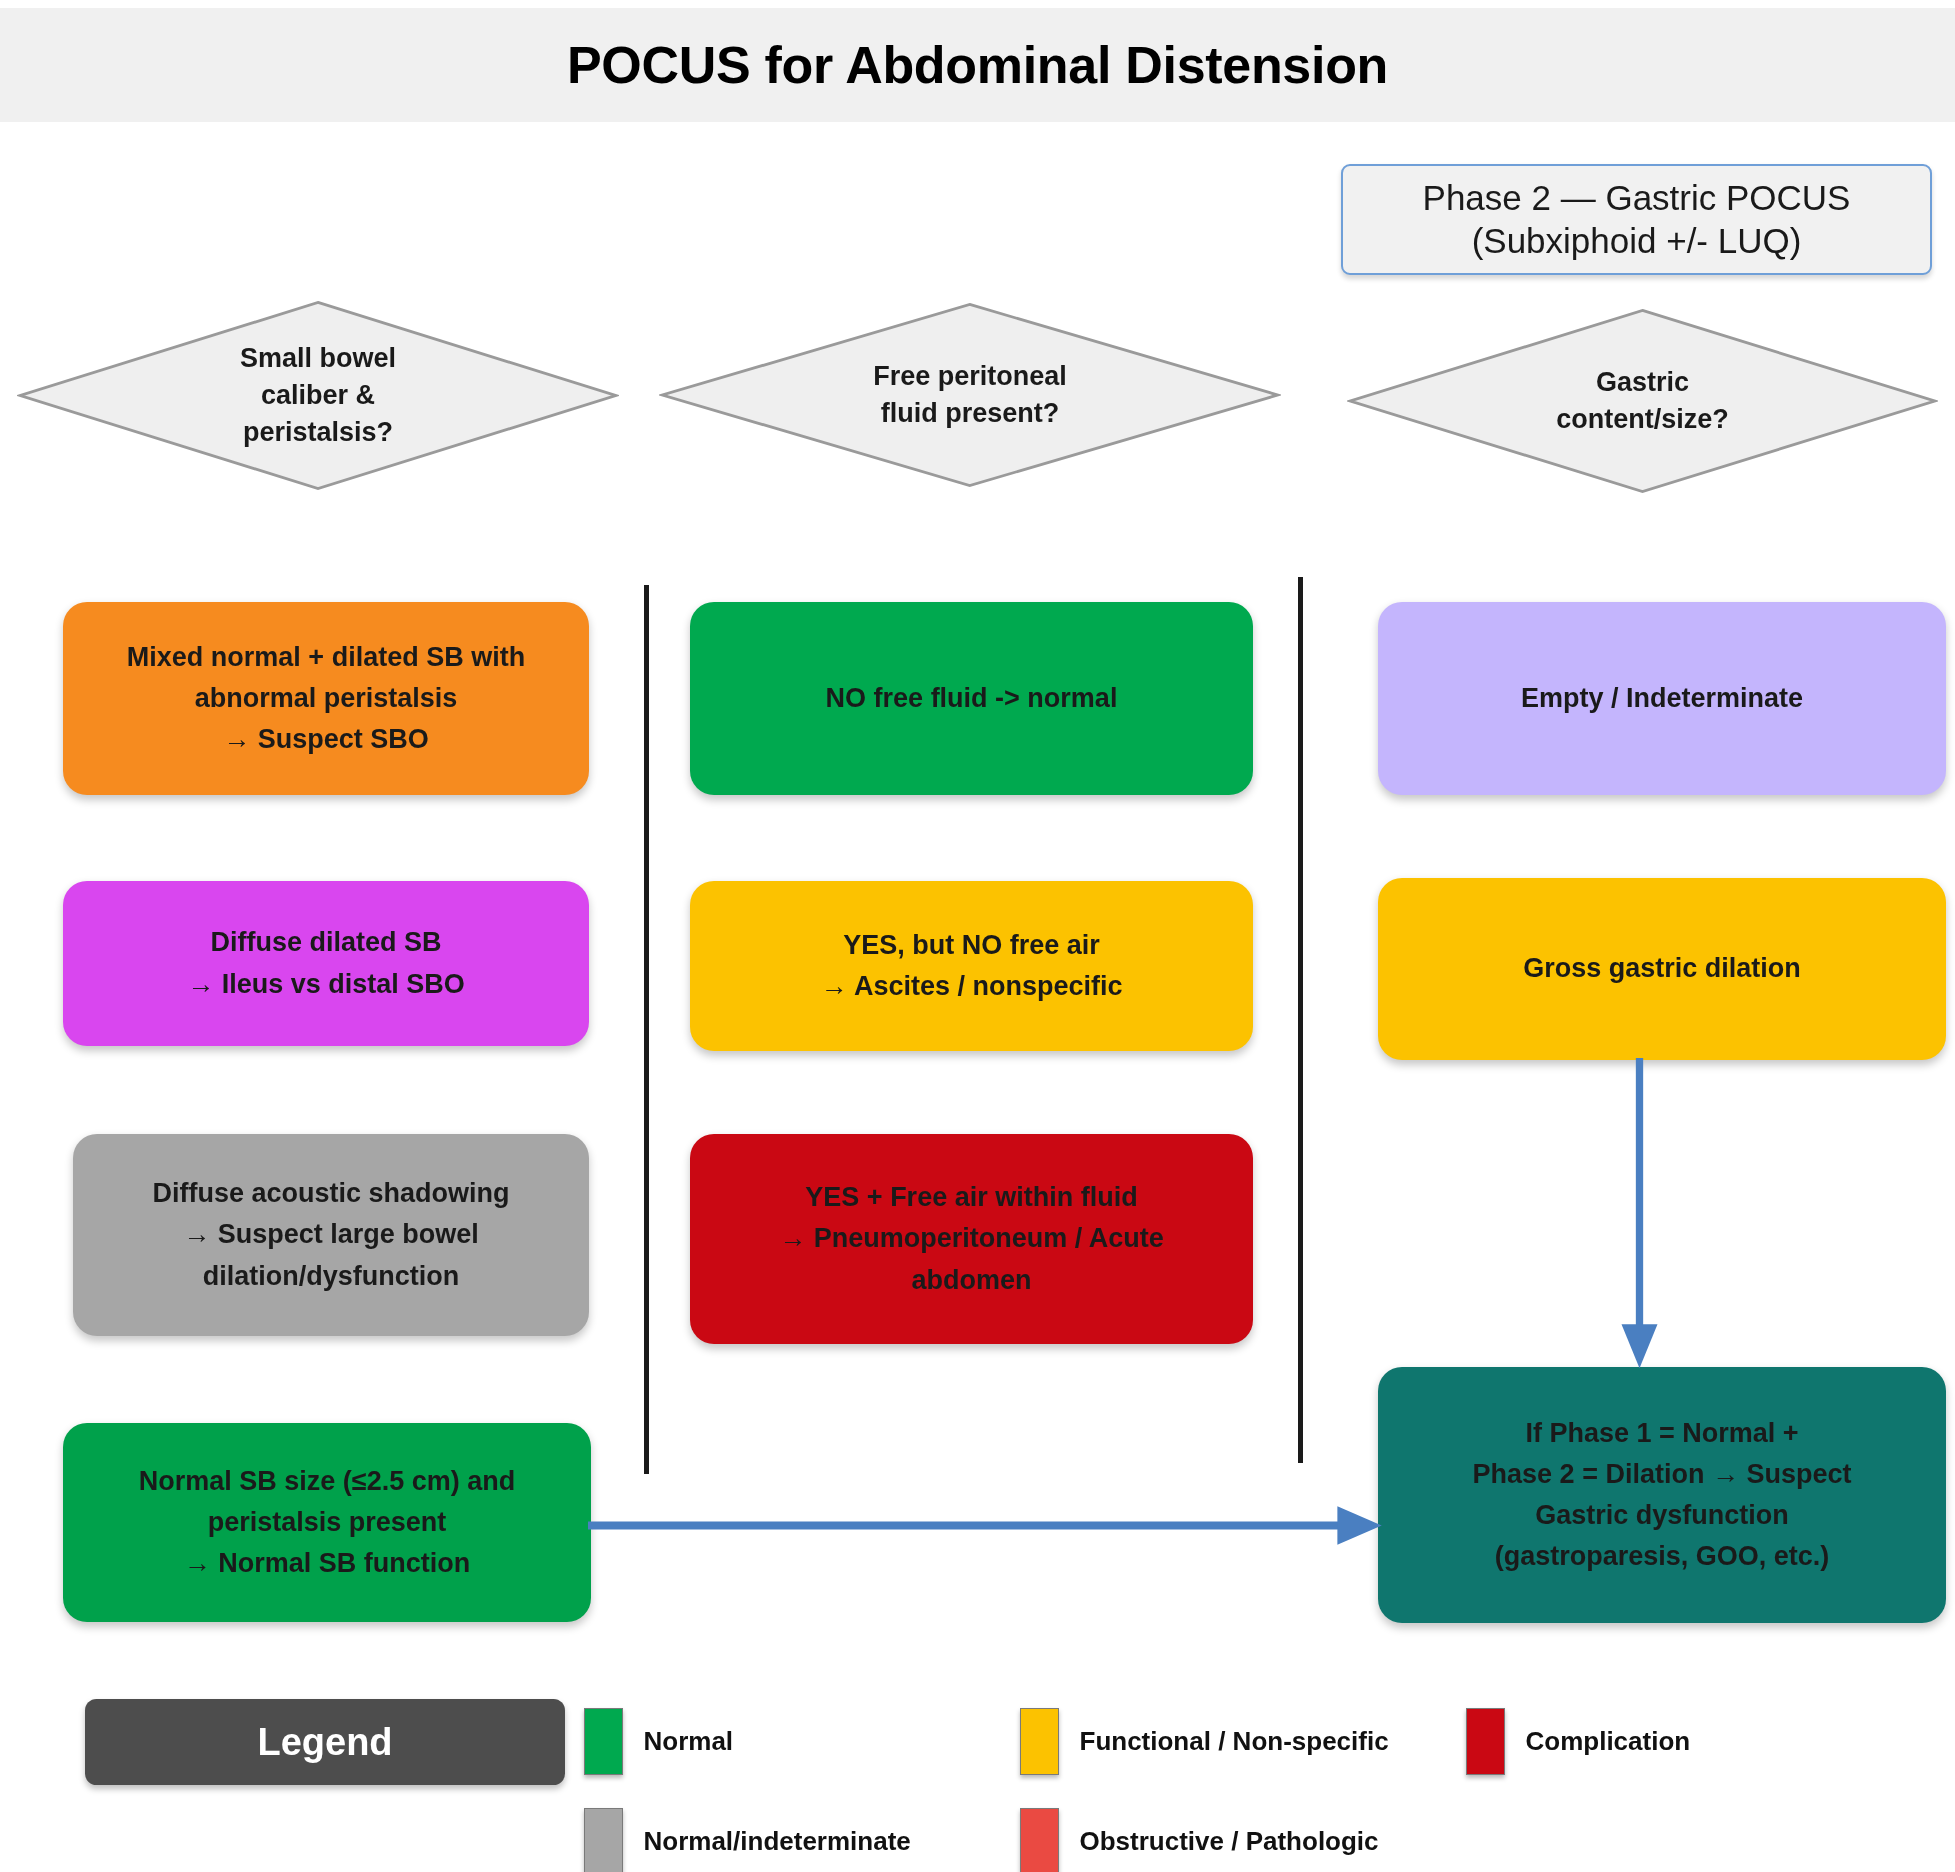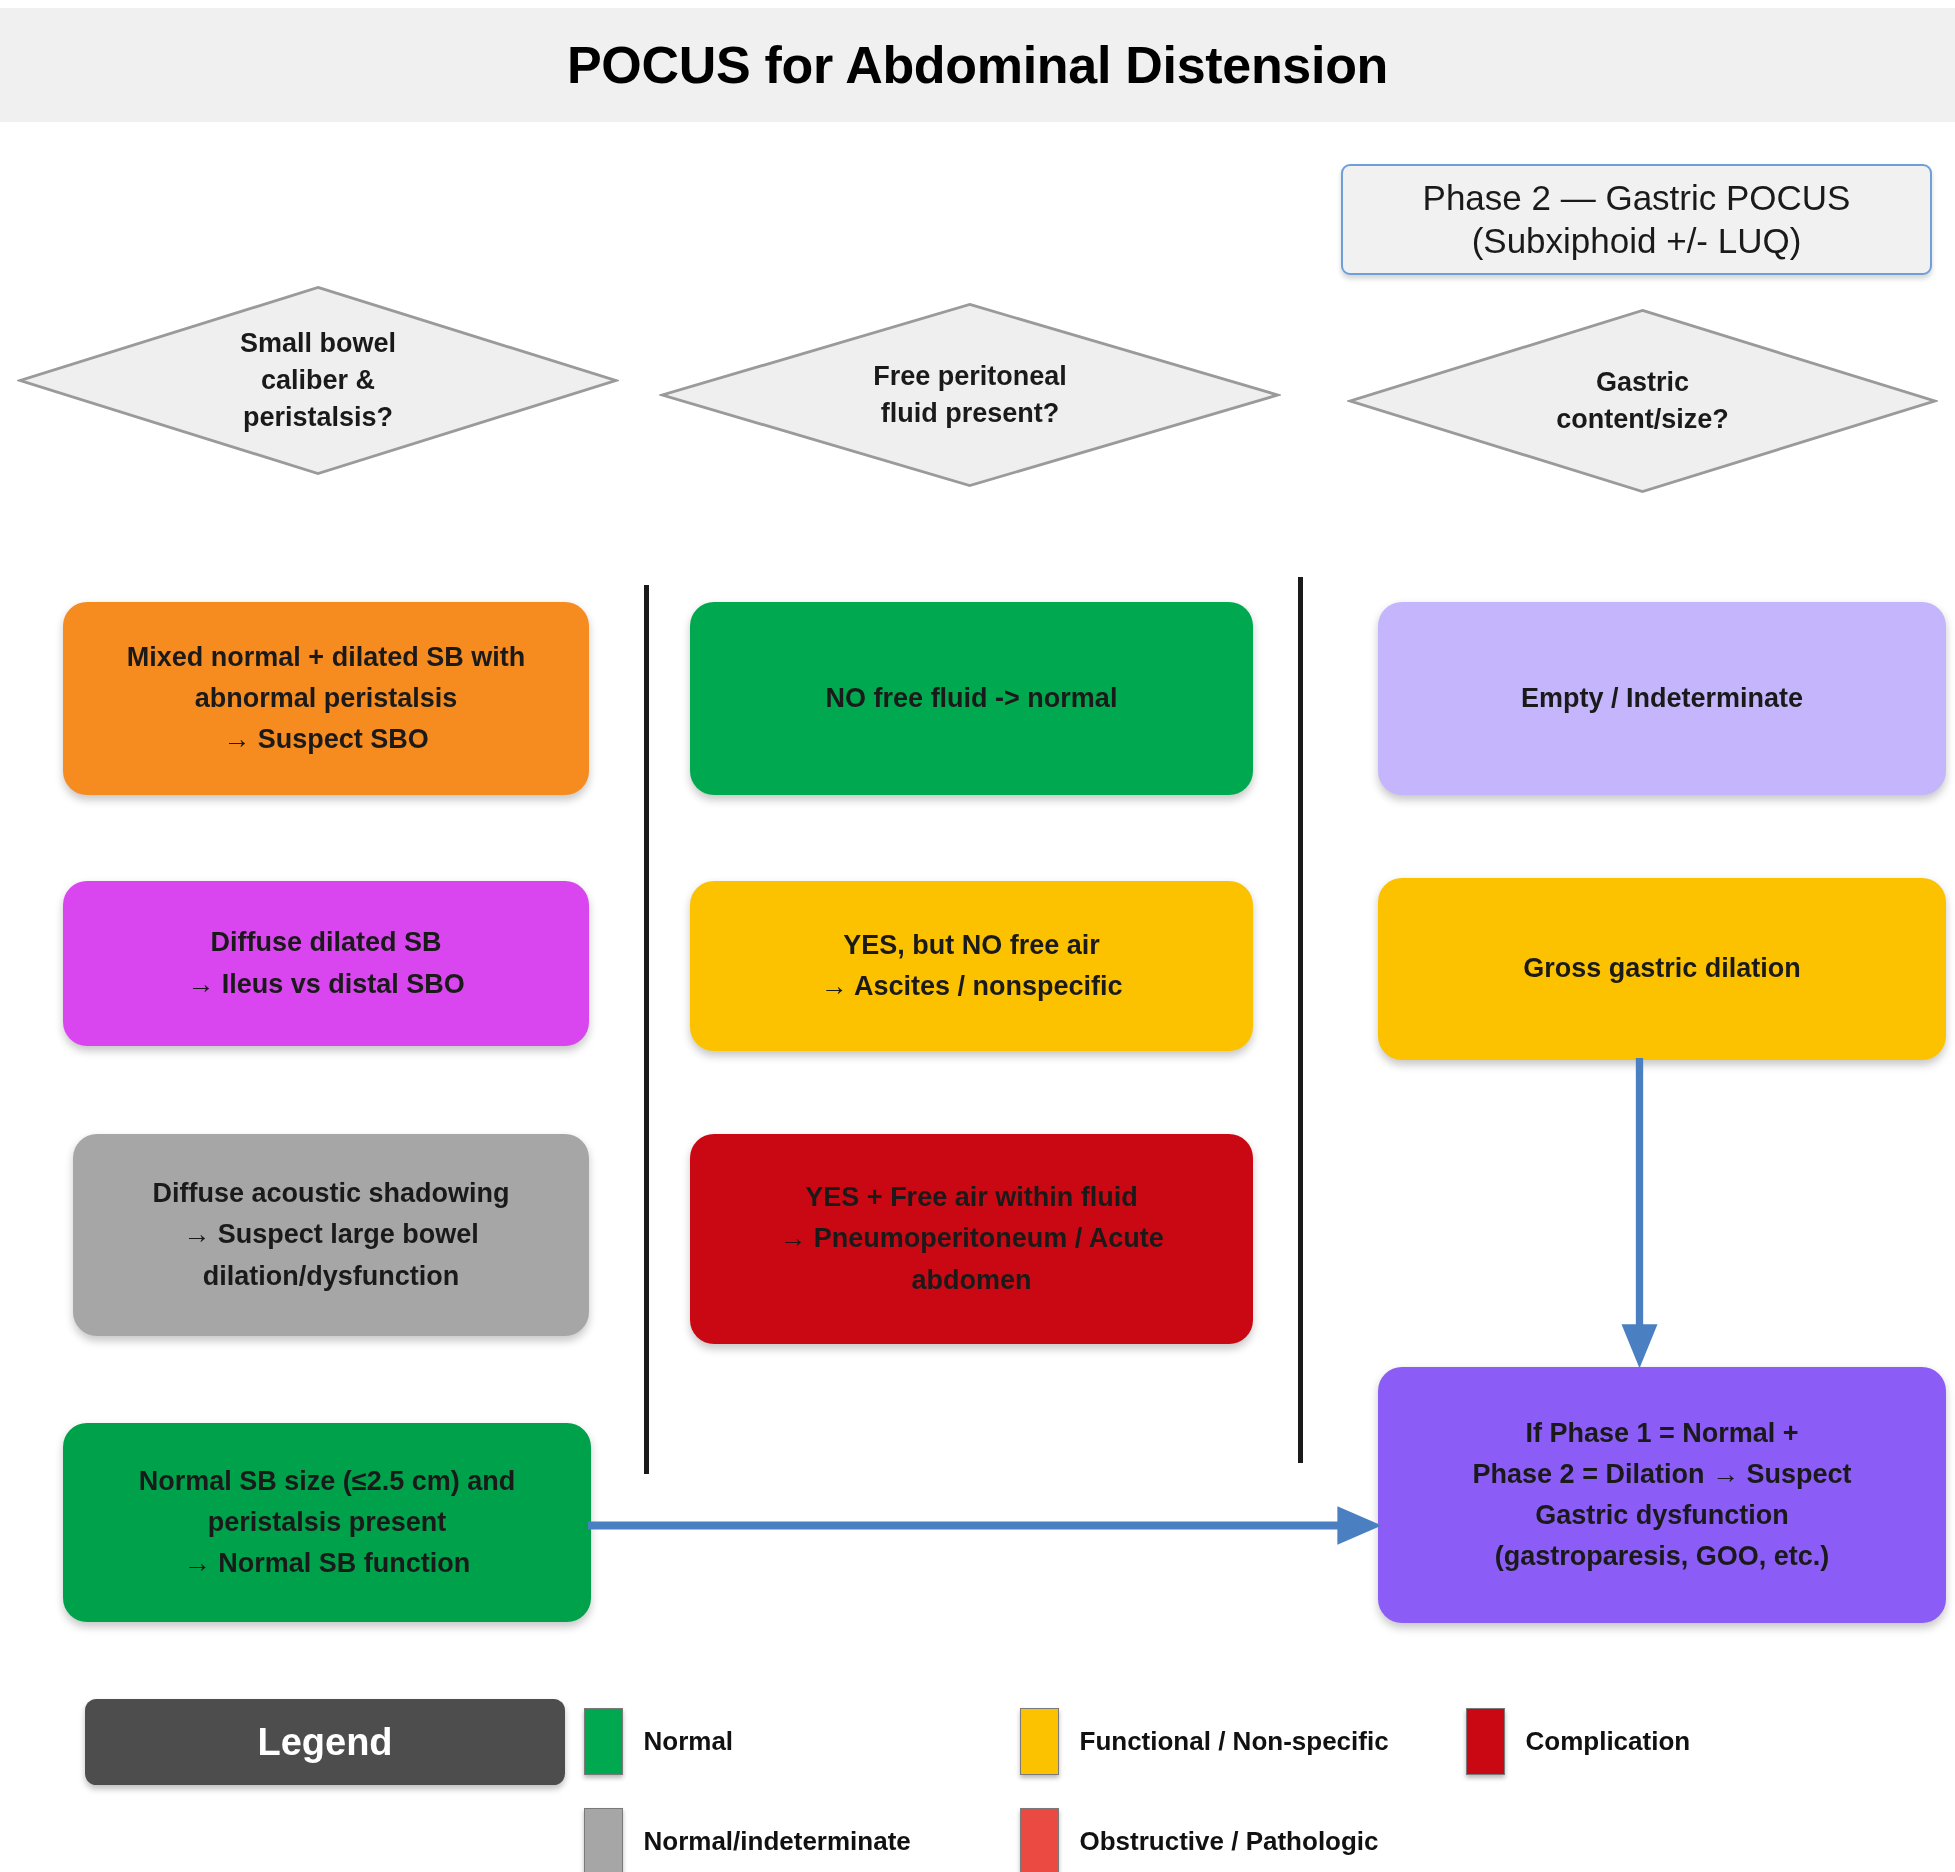--- a/index.html
+++ b/index.html
@@ -89,21 +89,21 @@
     display: flex;
     align-items: center;
     justify-content: center;
     text-align: center;
     font-size: 27px;
     font-weight: bold;
     line-height: 1.36;
     color: #1a1a1a;
     white-space: pre-line;
   }
-  #diamond-1 { left: 17px;   top: 284px; width: 602px; height: 193px; }
+  #diamond-1 { left: 17px;   top: 299px; width: 602px; height: 193px; }
   #diamond-2 { left: 659px; top: 301px; width: 622px; height: 188px; }
   #diamond-3 { left: 1347px; top: 307px; width: 591px; height: 188px; }
 
   
   .divider {
     position: absolute;
     width: 5.1px;
     background: #1a1a1a;
   }
   #divider-1 { left: 644px; top: 585px; height: 889px; }
@@ -282,21 +282,21 @@
 → Pneumoperitoneum / Acute
 abdomen</div>
   </div>
 
   <div class="node" id="node-c3-r1" style="background: #c4b5fd;">
     <div class="node-text">Empty / Indeterminate</div>
   </div>
   <div class="node" id="node-c3-r2" style="background: rgb(252, 194, 0);">
     <div class="node-text">Gross gastric dilation</div>
   </div>
-  <div class="node" id="node-c3-r3" style="background: #8b5cf6; justify-content: center;">
+  <div class="node" id="node-c3-r3" style="background: #0f766e; justify-content: center;">
     <div class="node-text">If Phase 1 = Normal +
 Phase 2 = Dilation → Suspect
 Gastric dysfunction
 (gastroparesis, GOO, etc.)</div>
   </div>
 
   <svg class="connector-v" id="arrow-gastric-down" viewBox="0 0 80 550" preserveAspectRatio="none">
     <line x1="40" y1="0" x2="40" y2="478" stroke="#4a7fc1" stroke-width="13"></line>
     <polygon points="40,545 8,468 72,468" fill="#4a7fc1"></polygon>
   </svg>

